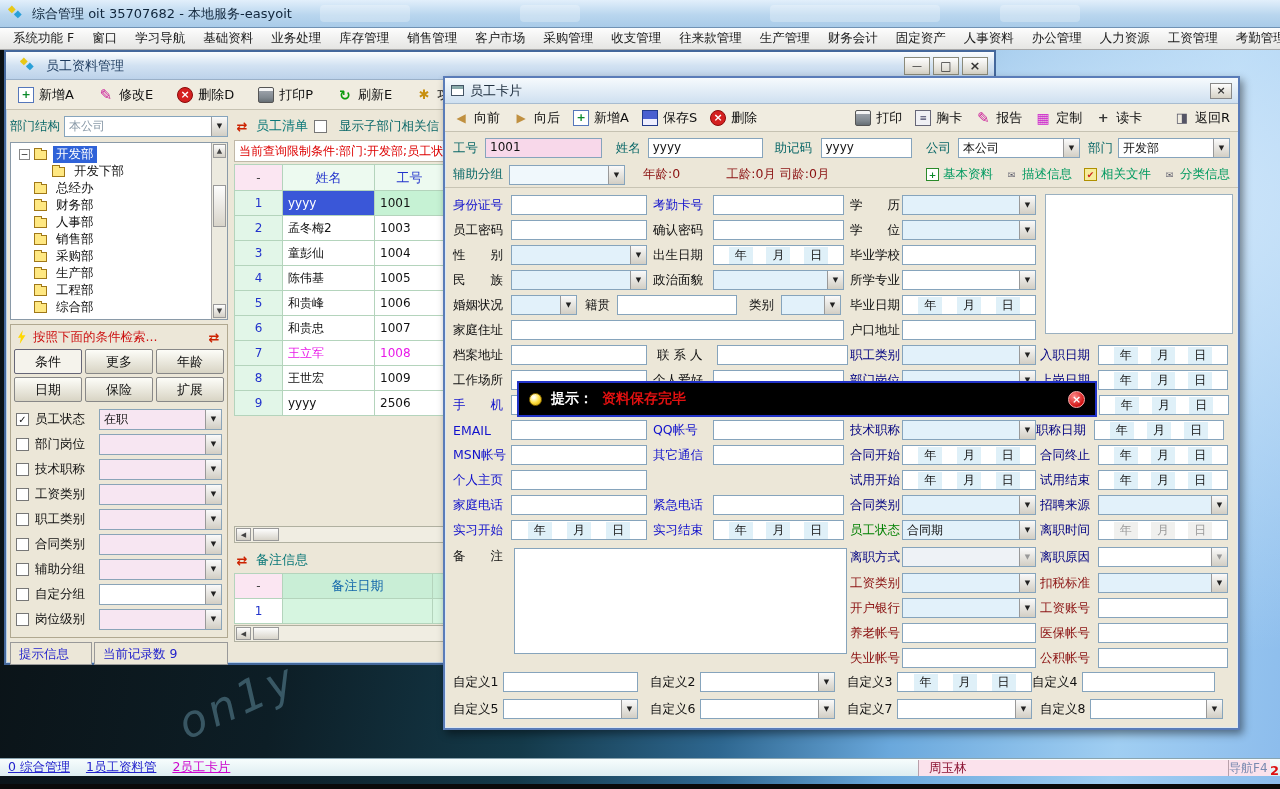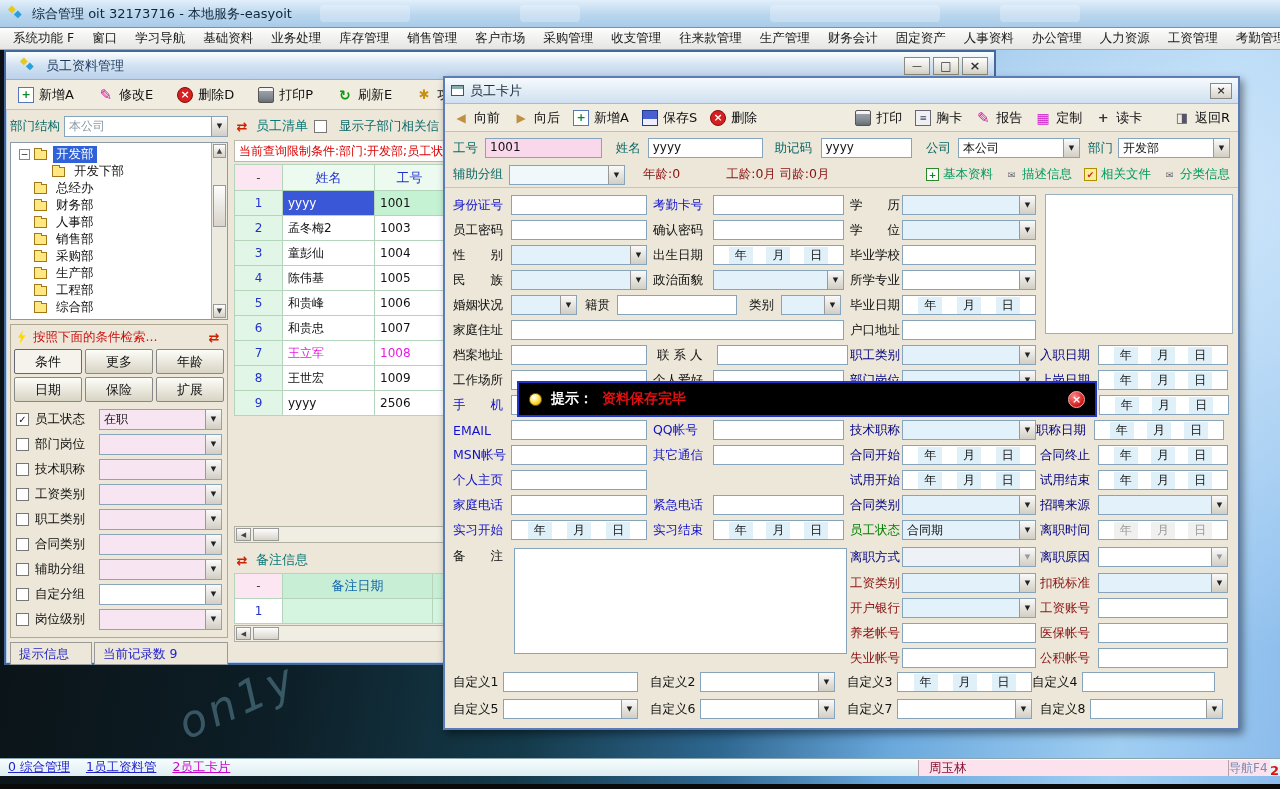--- a/index.html
+++ b/index.html
@@ -195,21 +195,21 @@
 <div class="abs wallpaper">
   <div class="abs watermark">on1y</div>
 </div>
 
 <div class="abs glassbar">
   <span class="blob" style="left:320px;width:90px"></span>
   <span class="blob" style="left:520px;width:60px"></span>
   <span class="blob" style="left:770px;width:170px"></span>
   <span class="blob" style="left:1000px;width:80px"></span>
   <span class="appico"></span>
-  <span class="apptitle">综合管理 oit 32173716 - 本地服务-easyoit</span>
+  <span class="apptitle">综合管理 oit 35707682 - 本地服务-easyoit</span>
 </div>
 
 <div class="abs menubar">
 
 <span class="mi">系统功能 F</span>
     <span class="mi">窗口</span>
     <span class="mi">学习导航</span>
     <span class="mi">基础资料</span>
     <span class="mi">业务处理</span>
     <span class="mi">库存管理</span>

